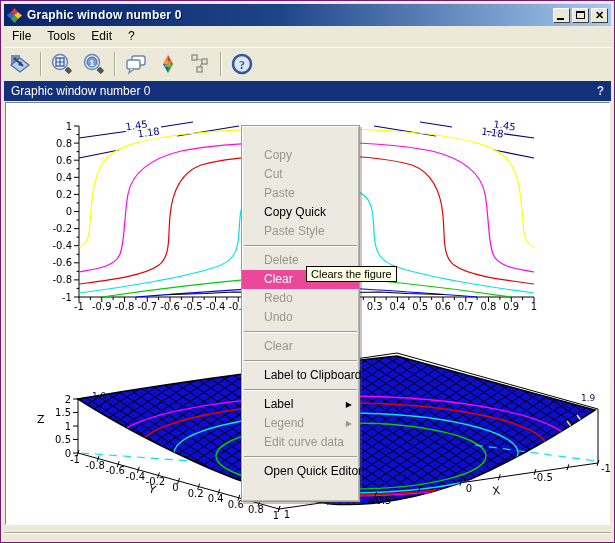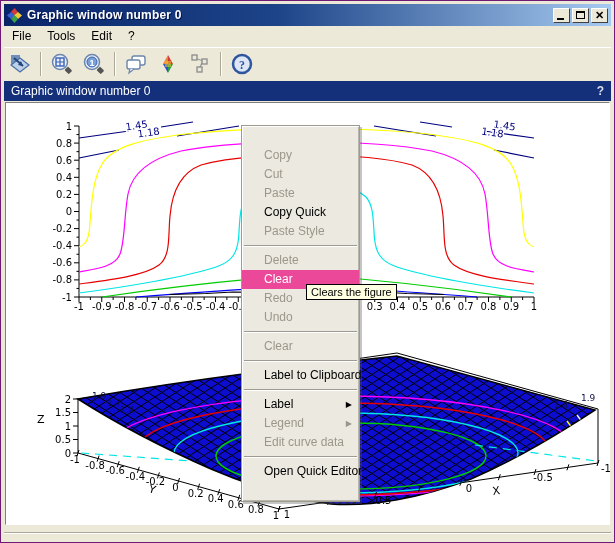--- a/index.html
+++ b/index.html
@@ -60,21 +60,21 @@
     background:#ECE9E0;border:1px solid #9D9A90;padding:20px 0;
     box-shadow:inset 1px 1px 0 #FFFFFF,inset -1px -1px 0 #B9B6AC,2px 2px 0 rgba(90,90,90,.35);
     font-size:12px;
   }
   .menu-item{height:19px;line-height:19px;padding-left:22px;position:relative;color:#000;white-space:nowrap;}
   .menu-item.disabled{color:#9B978B;}
   .menu-item.selected{background:#ec4899;color:#FFFFFF;}
   .menu-sep{height:0;border-top:1px solid #9D9A90;border-bottom:1px solid #FFFFFF;margin:4px 2px;}
   .subarrow{position:absolute;right:7px;top:0;font-size:8px;line-height:19px;}
   
-  .tooltip{position:absolute;left:305px;top:283px;z-index:20;background:#FFFFE1;
+  .tooltip{position:absolute;left:305px;top:265px;z-index:20;background:#FFFFE1;
     border:1px solid #000;font-size:11px;padding:1px 4px;color:#000;white-space:nowrap;}
 </style>
 </head>
 <body>
 
 <div class="window">
 
   <div class="titlebar">
     <svg class="title-icon" viewBox="0 0 15 15">
       <polygon points="7.5,0 11,4 7.5,8 4,4" fill="#D43A3A"></polygon>

